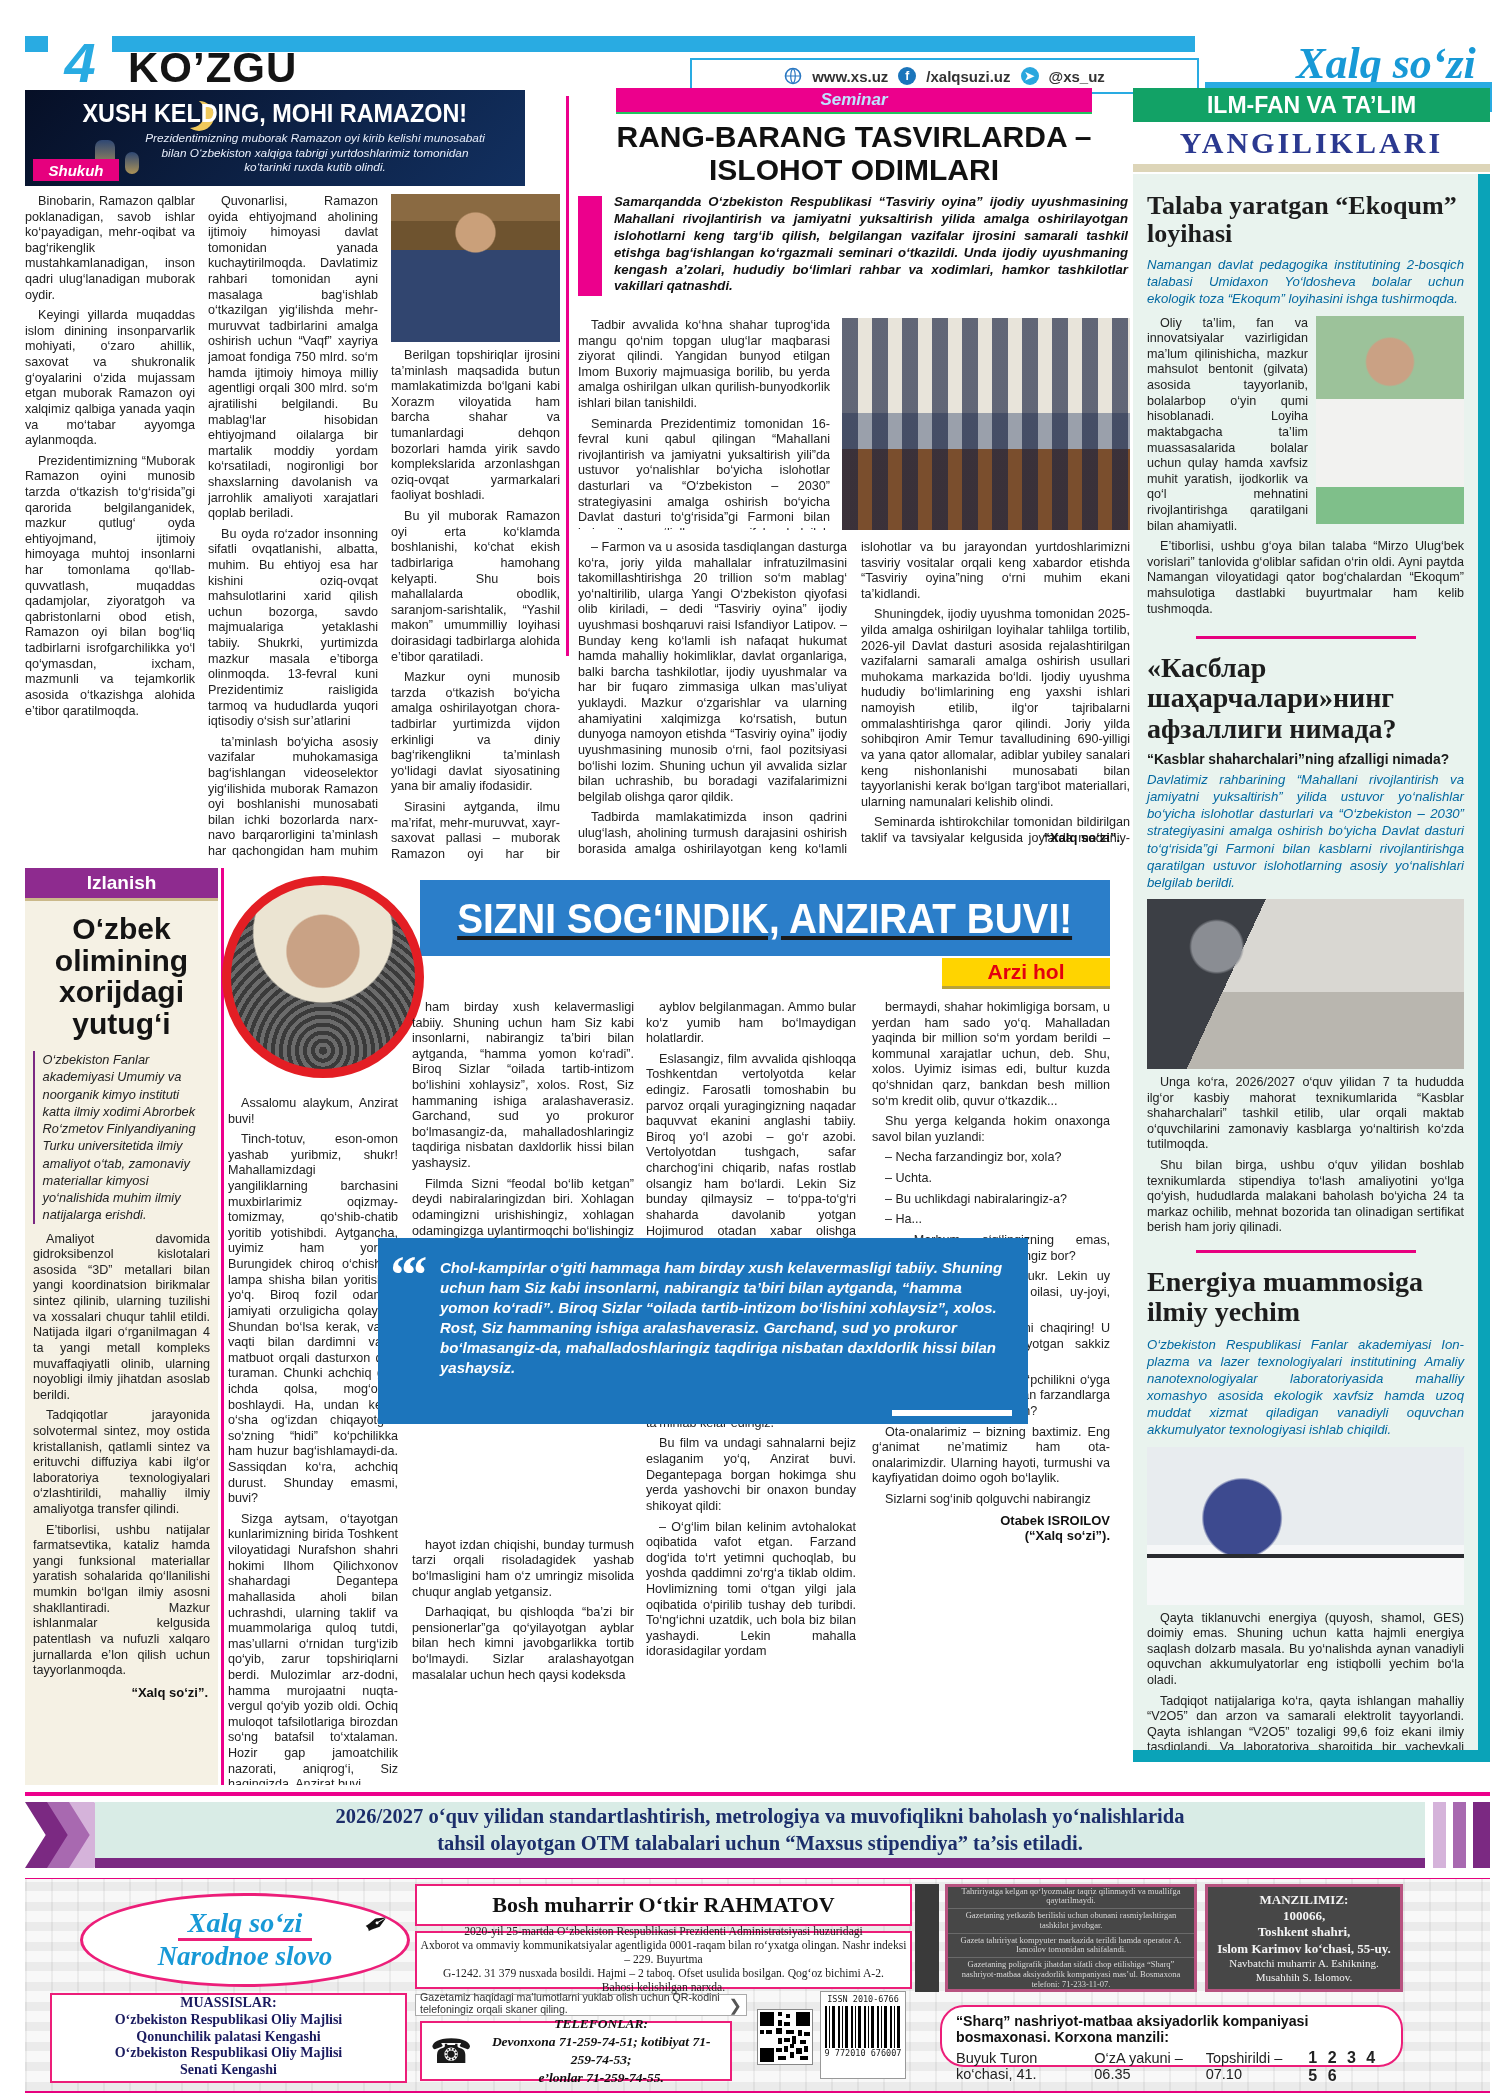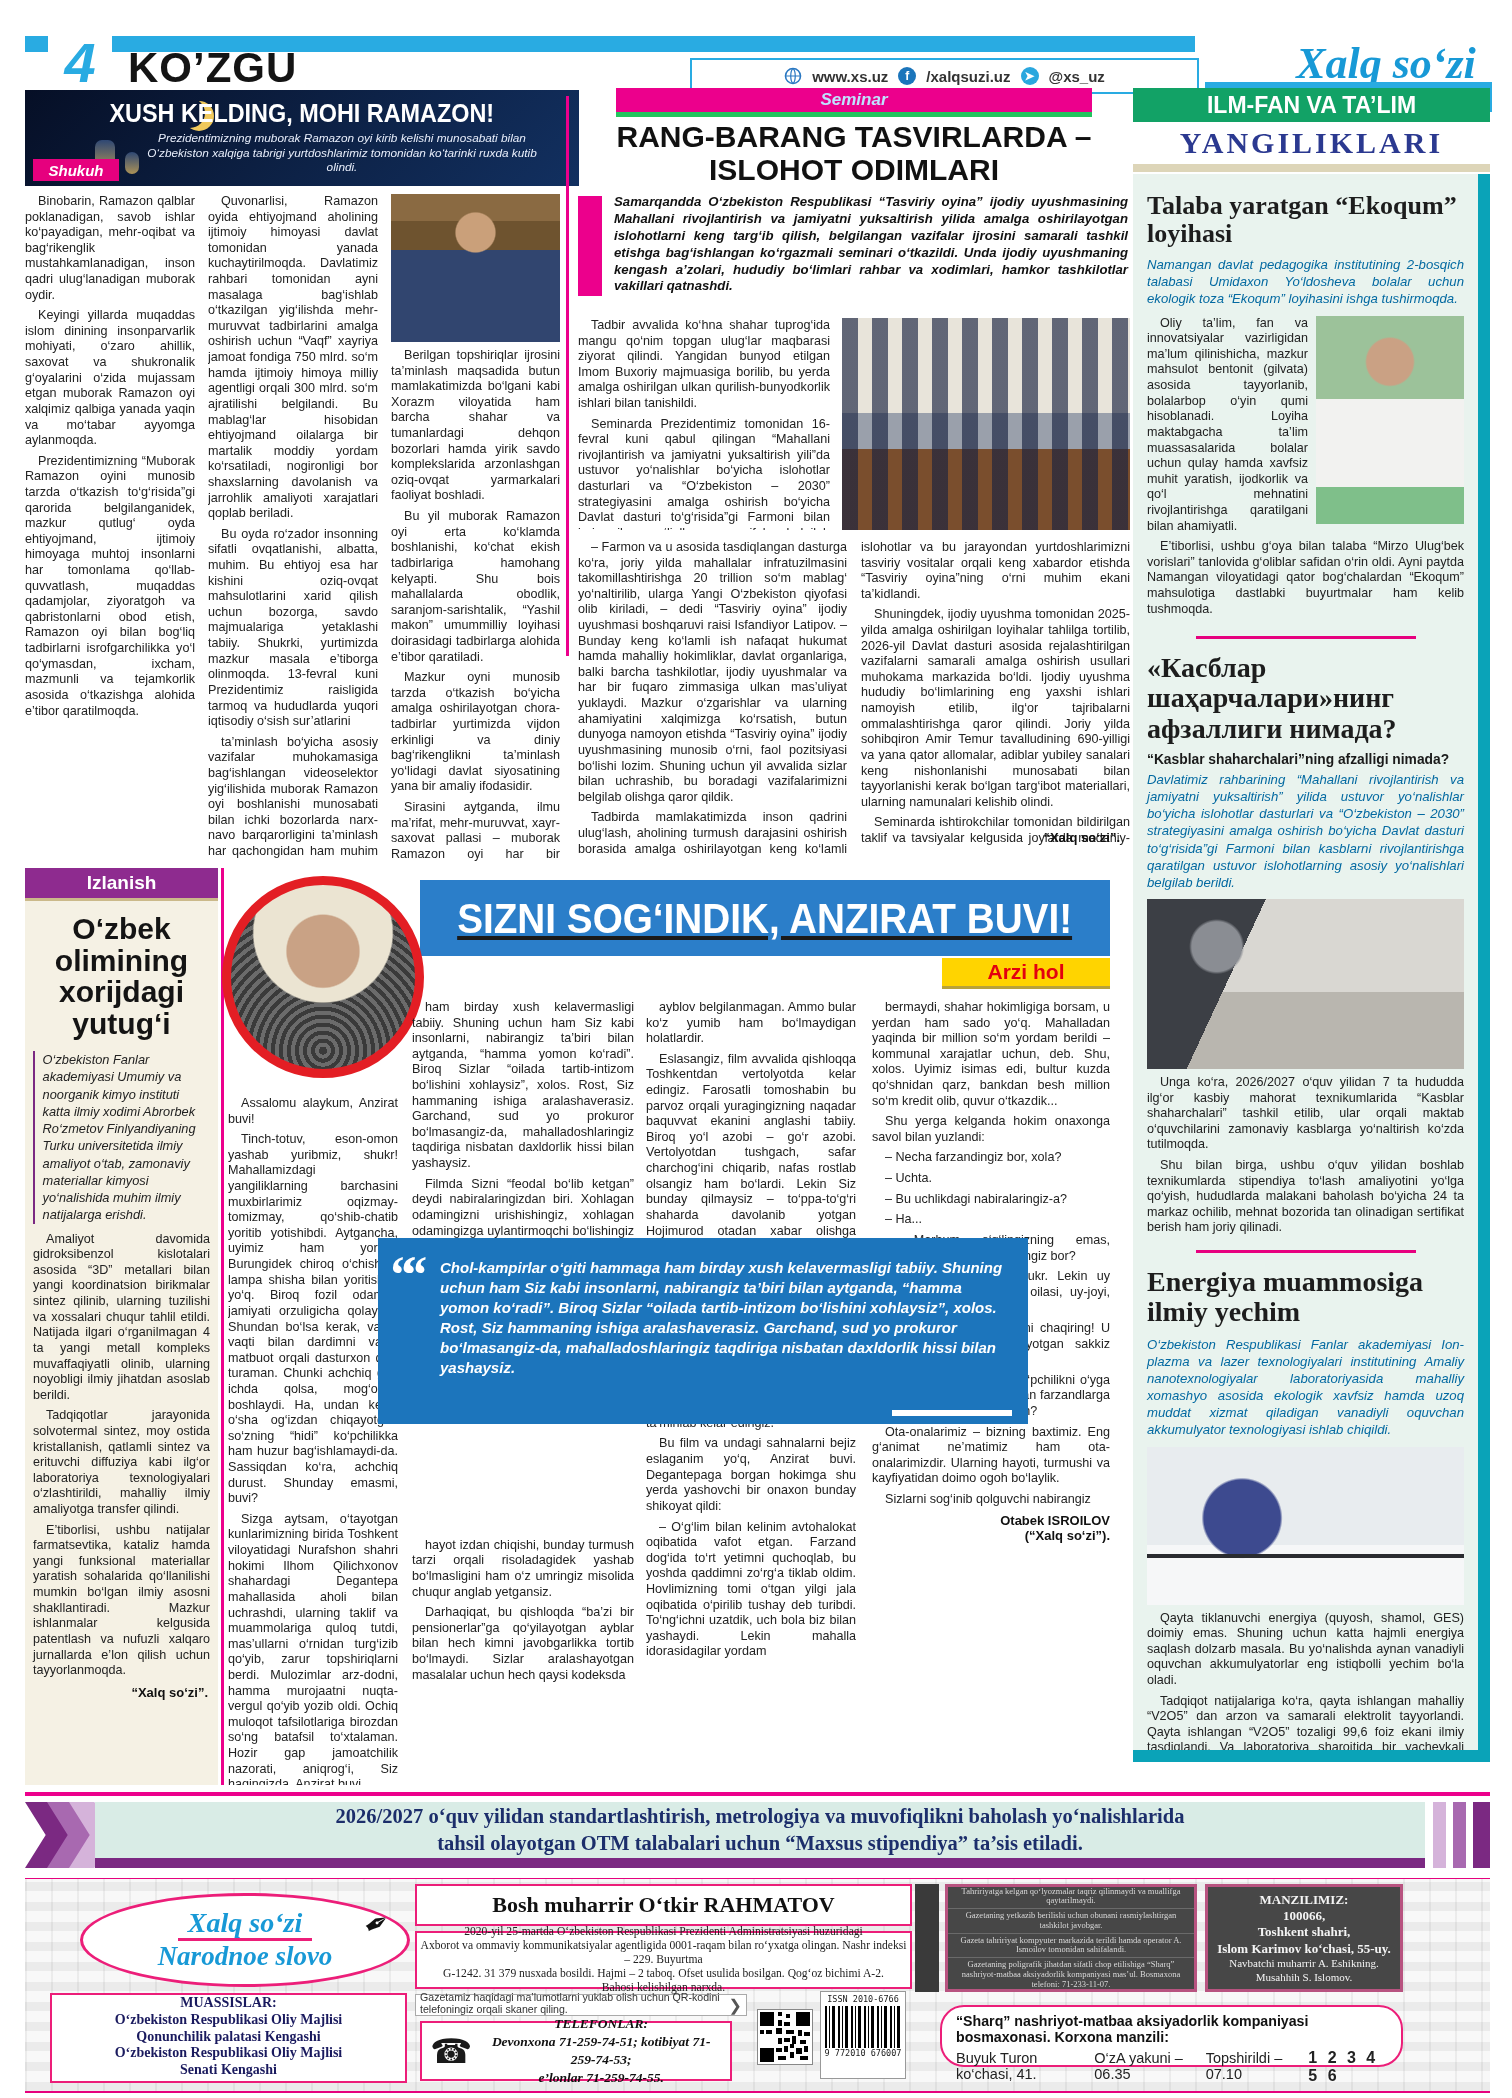--- a/index.html
+++ b/index.html
@@ -69,21 +69,21 @@
   <span class="icirc" style="background:#1b75bb;">f</span>
   <span>/xalqsuzi.uz</span>
   <span class="icirc" style="background:#2aa7de;">➤</span>
   <span>@xs_uz</span>
 </div>
 
 <div class="abs serif" style="left:1280px;top:38px;width:212px;text-align:center;font-size:44px;font-weight:bold;font-style:italic;color:#1899d6;">Xalq so‘zi</div>
 <div class="abs" style="left:1205px;top:82px;width:287px;height:30px;background:#29abe2;color:#fff;font-weight:bold;font-size:21px;display:flex;align-items:center;justify-content:center;">2026-yil 19-fevral</div>
 
 <div class="abs" style="left:25px;top:90px;width:535px;height:775px;">
-  <div class="rbanner abs" style="left:0;top:0;width:554px;height:96px;">
+  <div class="rbanner abs" style="left:0;top:0;width:500px;height:96px;">
     <span class="crescent"></span>
     <span class="lantern" style="left:70px;top:50px;"></span>
     <span class="lantern" style="left:100px;top:62px;width:14px;height:22px;"></span>
     <div style="text-align:center;padding-top:8px;color:#fff;font-weight:bold;font-size:26px;"><span class="cx">XUSH KELDING, MOHI RAMAZON!</span></div>
     <div style="margin:2px 40px 0 120px;color:#e8eefb;font-style:italic;font-size:11.8px;line-height:1.25;text-align:center;">Prezidentimizning muborak Ramazon oyi kirib kelishi munosabati bilan O‘zbekiston xalqiga tabrigi yurtdoshlarimiz tomonidan ko‘tarinki ruxda kutib olindi.</div>
     <div class="abs" style="left:8px;bottom:5px;width:86px;height:22px;background:#e6007e;color:#fff;font-style:italic;font-weight:bold;font-size:15px;display:flex;align-items:center;justify-content:center;">Shukuh</div>
   </div>
   <div class="ncol newsp" style="left:0;top:104px;width:170px;height:668px;">
       <p>Binobarin, Ramazon qalblar poklanadigan, savob ishlar ko‘payadigan, mehr-oqibat va bag‘rikenglik mustahkamlanadigan, inson qadri ulug‘lanadigan muborak oydir.</p>
       <p>Keyingi yillarda muqaddas islom dinining insonparvarlik mohiyati, o‘zaro ahillik, saxovat va shukronalik g‘oyalarini o‘zida mujassam etgan muborak Ramazon oyi xalqimiz qalbiga yanada yaqin va mo‘tabar ayyomga aylanmoqda.</p>
@@ -104,21 +104,21 @@
         <p>Mazkur oyni munosib tarzda o‘tkazish bo‘yicha amalga oshirilayotgan chora-tadbirlar yurtimizda vijdon erkinligi va diniy bag‘rikenglikni ta’minlash yo‘lidagi davlat siyosatining yana bir amaliy ifodasidir.</p>
         <p>Sirasini aytganda, ilmu ma’rifat, mehr-muruvvat, xayr-saxovat pallasi – muborak Ramazon oyi har bir xonadonga baxt va shodlik olib kirmoqda.</p>
       </div>
 
   </div>
 </div>
 
 <div class="abs" style="left:566px;top:96px;width:3px;height:560px;background:#ec008c;"></div>
 
 <div class="abs" style="left:578px;top:88px;width:552px;height:777px;">
-  <div class="abs" style="left:38px;top:0;width:476px;height:24px;background:#ec008c;border-bottom:5px solid #22c55e;color:#bfe3ff;font-weight:bold;font-style:italic;font-size:17px;display:flex;align-items:center;justify-content:center;">Seminar</div>
+  <div class="abs" style="left:38px;top:0;width:476px;height:24px;background:#ec008c;border-bottom:2px solid #22c55e;color:#bfe3ff;font-weight:bold;font-style:italic;font-size:17px;display:flex;align-items:center;justify-content:center;">Seminar</div>
   <div class="abs" style="left:0;top:32px;width:552px;text-align:center;font-weight:bold;font-size:30px;line-height:1.1;color:#111;">RANG-BARANG TASVIRLARDA – ISLOHOT ODIMLARI</div>
   <div class="abs" style="left:0;top:108px;width:24px;height:100px;background:#ec008c;"></div>
   <div class="abs ledetext" style="left:36px;top:106px;width:514px;font-size:13.2px;line-height:1.28;color:#111;">Samarqandda O‘zbekiston Respublikasi “Tasviriy oyina” ijodiy uyushmasining Mahallani rivojlantirish va jamiyatni yuksaltirish yilida amalga oshirilayotgan islohotlarni keng targ‘ib qilish, belgilangan vazifalar ijrosini samarali tashkil etishga bag‘ishlangan ko‘rgazmali seminari o‘tkazildi. Unda ijodiy uyushmaning kengash a’zolari, hududiy bo‘limlari rahbar va xodimlari, hamkor tashkilotlar vakillari qatnashdi.</div>
   <div class="ncol newsp" style="left:0;top:230px;width:252px;height:212px;">
       <p>Tadbir avvalida ko‘hna shahar tuprog‘ida mangu qo‘nim topgan ulug‘lar maqbarasi ziyorat qilindi. Yangidan bunyod etilgan Imom Buxoriy majmuasiga borilib, bu yerda amalga oshirilgan ulkan qurilish-bunyodkorlik ishlari bilan tanishildi.</p>
       <p>Seminarda Prezidentimiz tomonidan 16-fevral kuni qabul qilingan “Mahallani rivojlantirish va jamiyatni yuksaltirish yili”da ustuvor yo‘nalishlar bo‘yicha islohotlar dasturlari va “O‘zbekiston – 2030” strategiyasini amalga oshirish bo‘yicha Davlat dasturi to‘g‘risida”gi Farmoni bilan joriy yilga mo‘ljallangan vazifalar belgilab berilgani ta’kidlandi.</p>
     </div>
   <div class="abs photo" style="left:264px;top:230px;width:288px;height:212px;background:
       repeating-linear-gradient(90deg, rgba(24,34,64,.65) 0 16px, rgba(24,34,64,0) 16px 30px),
       linear-gradient(180deg,#e8e4da 0 45%,#9aa0ab 45% 62%,#7a4e2d 62% 100%);"></div>

